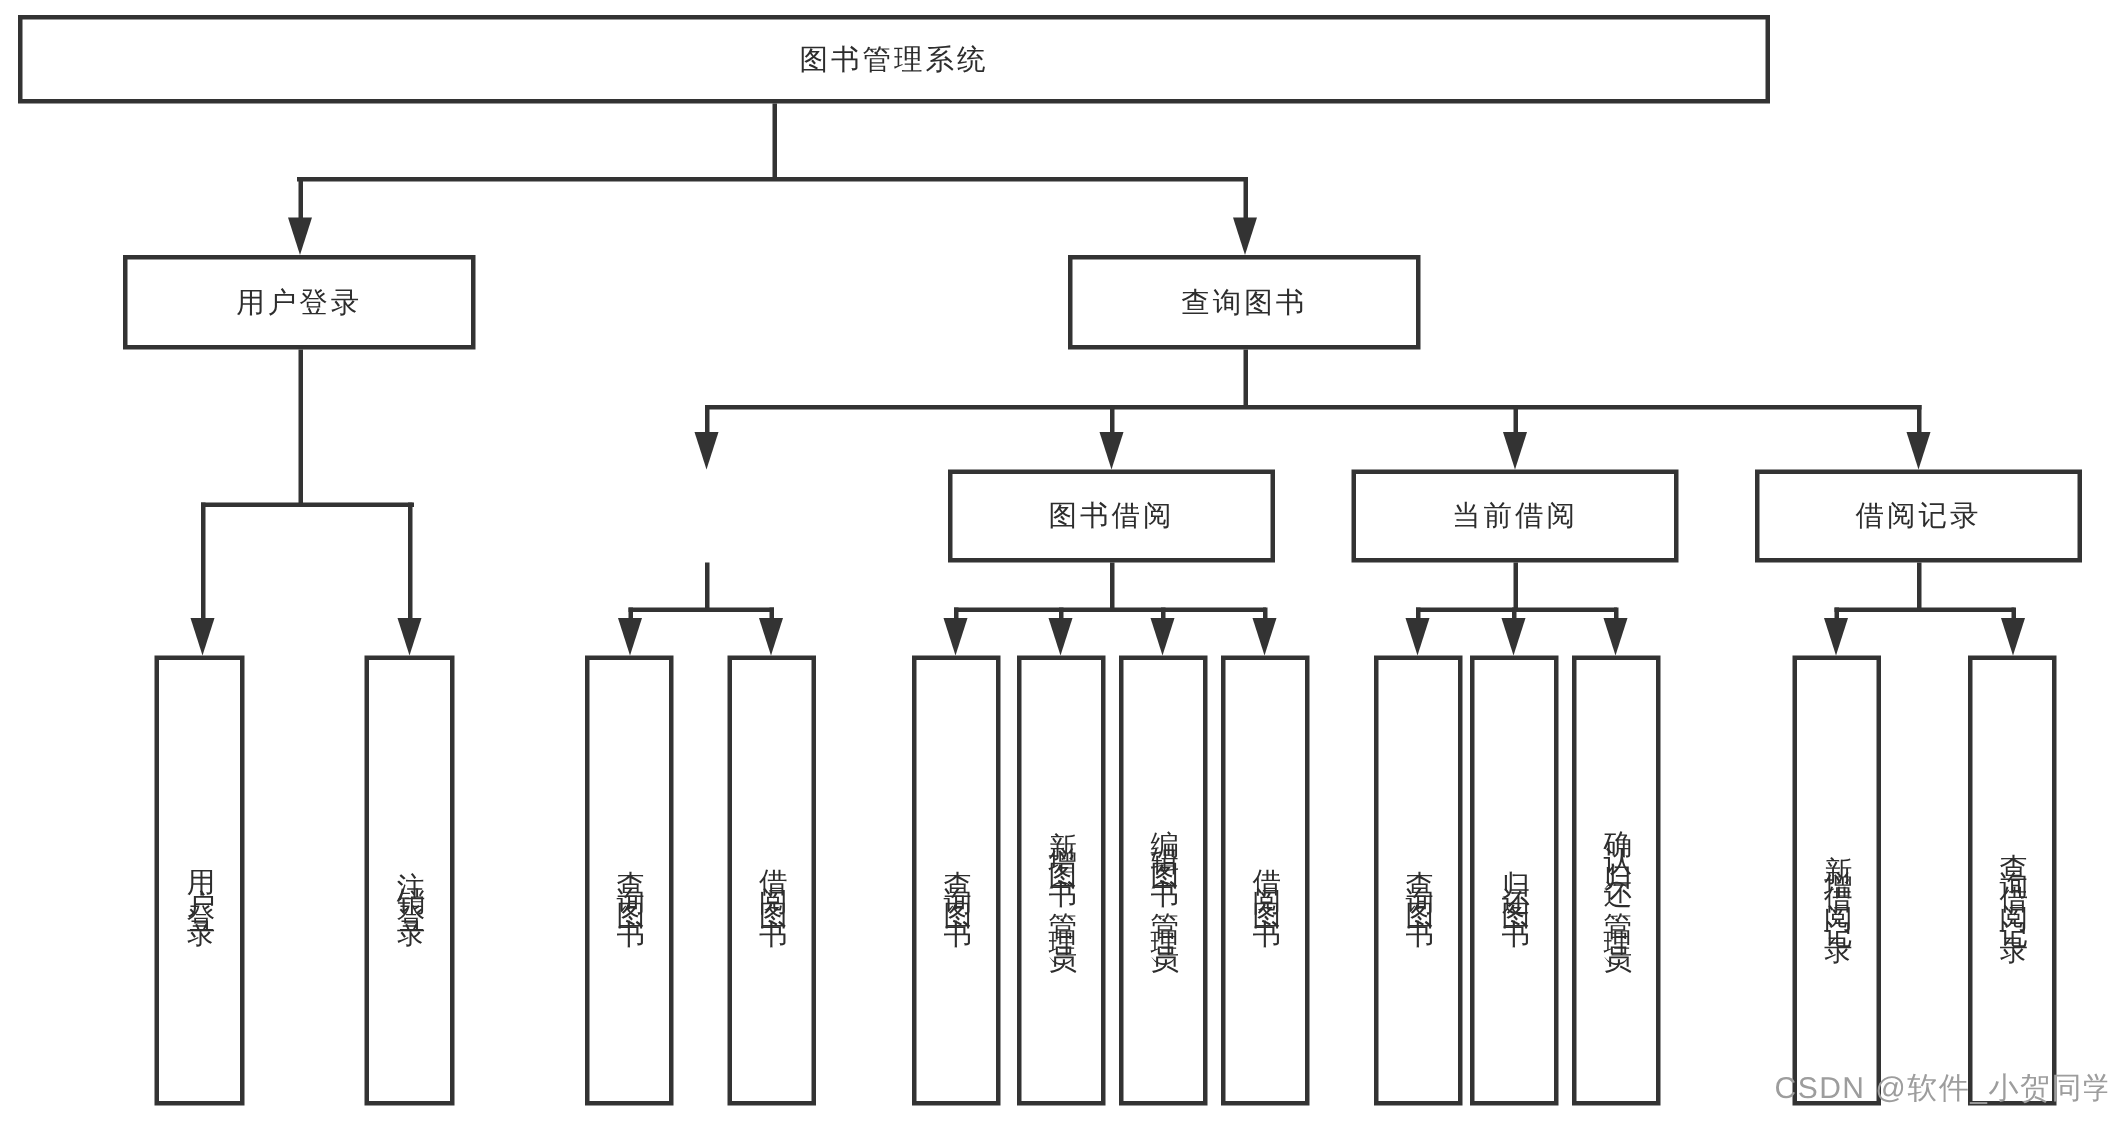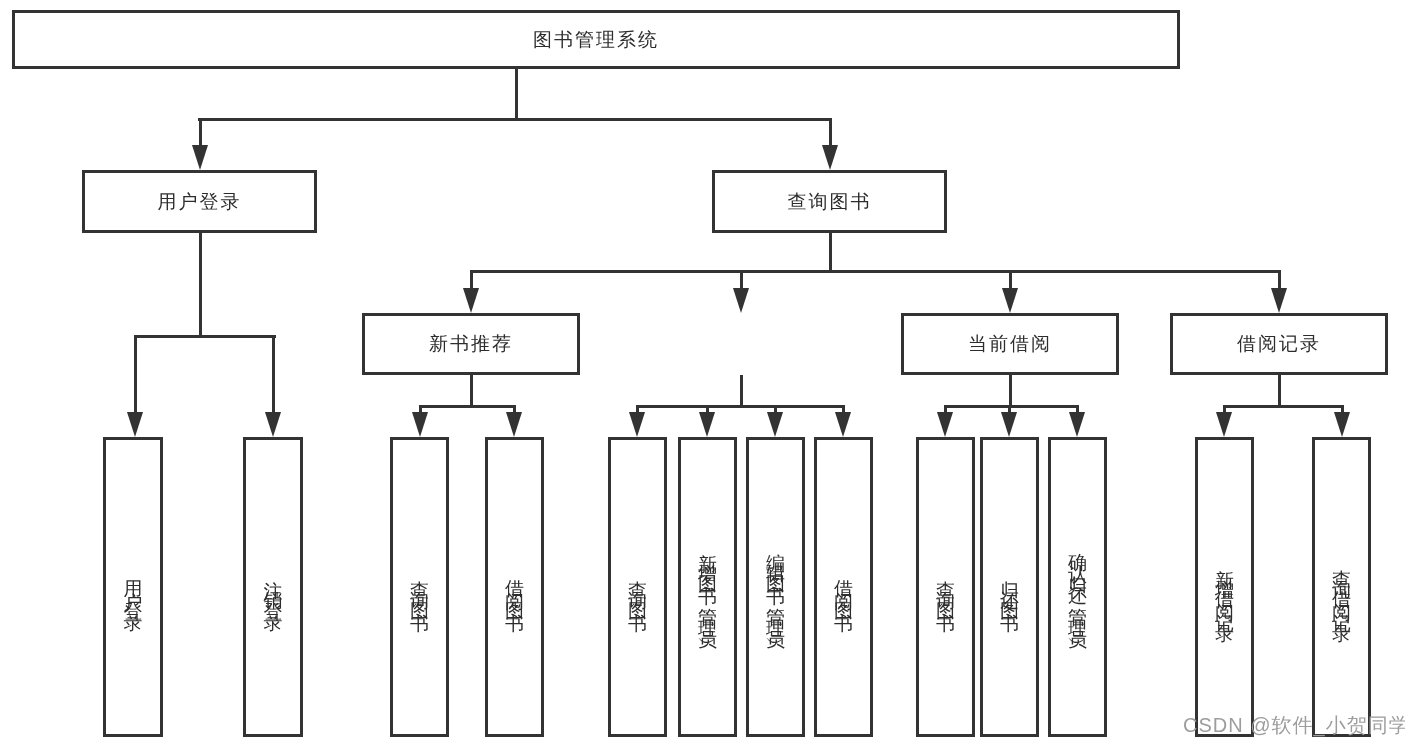--- a/index.html
+++ b/index.html
@@ -39,22 +39,22 @@
     <span>图书管理系统</span>
   </div>
 
   <div class="box" style="left:82px;top:170px;width:235px;height:63px">
     <span>用户登录</span>
   </div>
   <div class="box" style="left:712px;top:170px;width:235px;height:63px">
     <span>查询图书</span>
   </div>
 
-  <div class="box" style="left:362px;top:313px;width:218px;height:62px">
-    <span>新书推荐</span>
+  <div class="box" style="left:632px;top:313px;width:218px;height:62px">
+    <span>图书借阅</span>
   </div>
   <div class="box" style="left:1170px;top:313px;width:218px;height:62px">
     <span>借阅记录</span>
   </div>
   <div class="box" style="left:901px;top:313px;width:218px;height:62px">
     <span>当前借阅</span>
   </div>
 
   <div class="box leaf" style="left:103px;width:60px">
     <span>用户登录</span>

